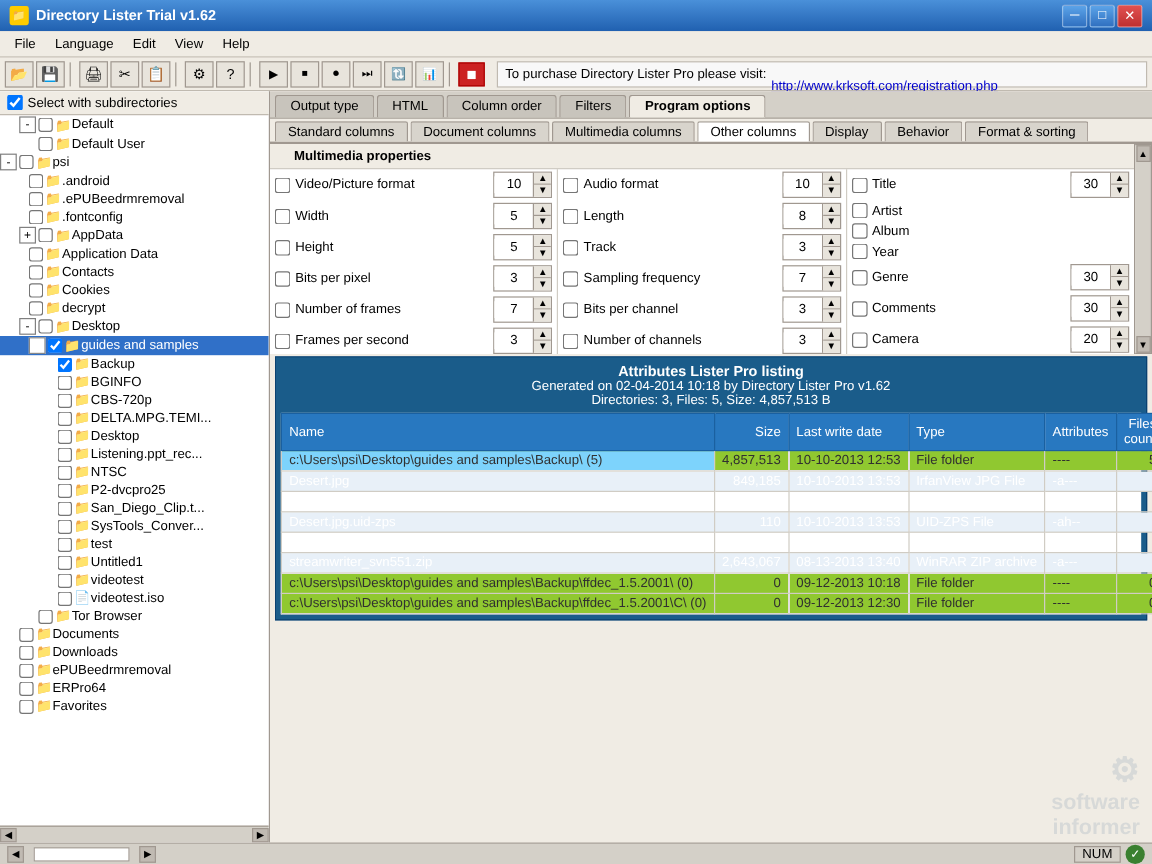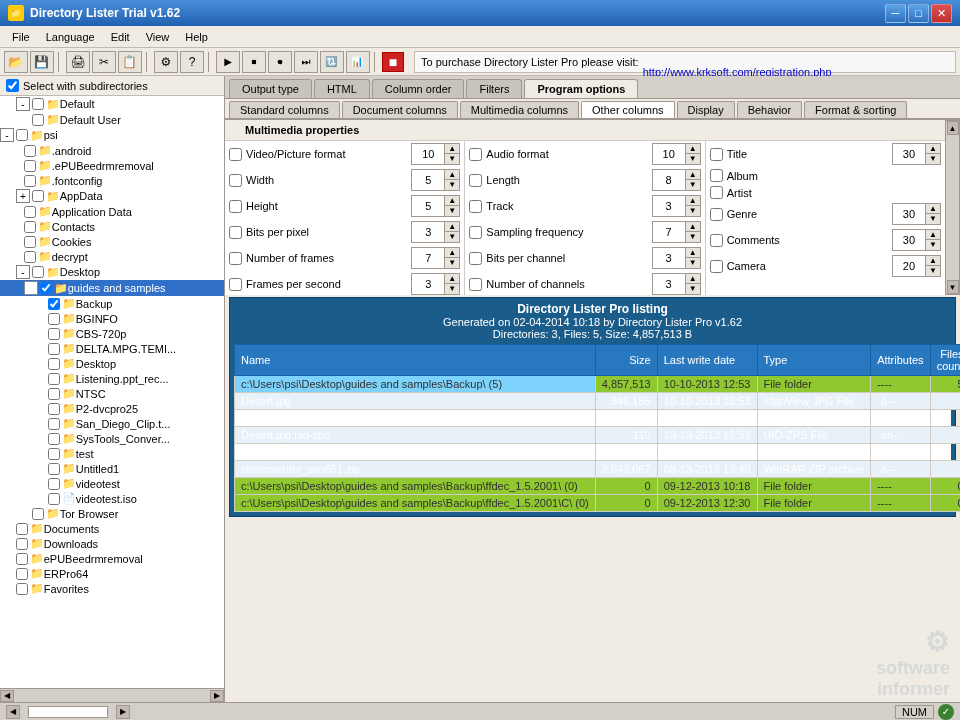--- a/index.html
+++ b/index.html
@@ -705,25 +705,29 @@
               <div class="prop-spinner">
                 <input class="prop-input" value="30" style="">
                 <div class="spinner-btns">
                   <button class="spinner-btn">▲</button>
                   <button class="spinner-btn">▼</button>
                 </div>
               </div>
             </div>
             <div class="prop-row">
               <input type="checkbox" class="prop-checkbox" style="">
+              <span class="prop-label">Artist</span>
+            </div>
+            <div class="prop-row">
+              <input type="checkbox" class="prop-checkbox" style="">
               <span class="prop-label">Album</span>
             </div>
             <div class="prop-row">
               <input type="checkbox" class="prop-checkbox" style="">
-              <span class="prop-label">Artist</span>
+              <span class="prop-label">Year</span>
             </div>
             <div class="prop-row">
               <input type="checkbox" class="prop-checkbox" style="">
               <span class="prop-label">Genre</span>
               <div class="prop-spinner">
                 <input class="prop-input" value="30" style="">
                 <div class="spinner-btns">
                   <button class="spinner-btn">▲</button>
                   <button class="spinner-btn">▼</button>
                 </div>
@@ -758,21 +762,21 @@
 
       <div style="width:14px; background:#d4d0c8; border:1px solid #a09890; border-left:none; display:flex; flex-direction:column; align-items:center;">
         <div style="width:12px; height:14px; background:#c0bab2; border:1px solid #a09890; display:flex; align-items:center; justify-content:center; font-size:8px; cursor:pointer;">▲</div>
         <div style="flex:1; width:10px; background:#d4d0c8;"></div>
         <div style="width:12px; height:14px; background:#c0bab2; border:1px solid #a09890; display:flex; align-items:center; justify-content:center; font-size:8px; cursor:pointer;">▼</div>
       </div>
     </div>
 
     <div class="preview-panel">
       <div class="preview-header">
-        <div style="font-weight:bold; font-size:12px;">Directory Lister Pro listing</div>
+        <div style="font-weight:bold; font-size:12px;">Attributes Lister Pro listing</div>
         <div style="font-size:11px;">Generated on 02-04-2014 10:18 by Directory Lister Pro v1.62</div>
         <div style="font-size:11px;">Directories: 3, Files: 5, Size: 4,857,513 B</div>
       </div>
       <div class="preview-table-wrapper">
         <table class="preview-table">
           <thead>
             <tr>
               <th>Name</th>
               <th style="text-align:right;">Size</th>
               <th>Last write date</th>

